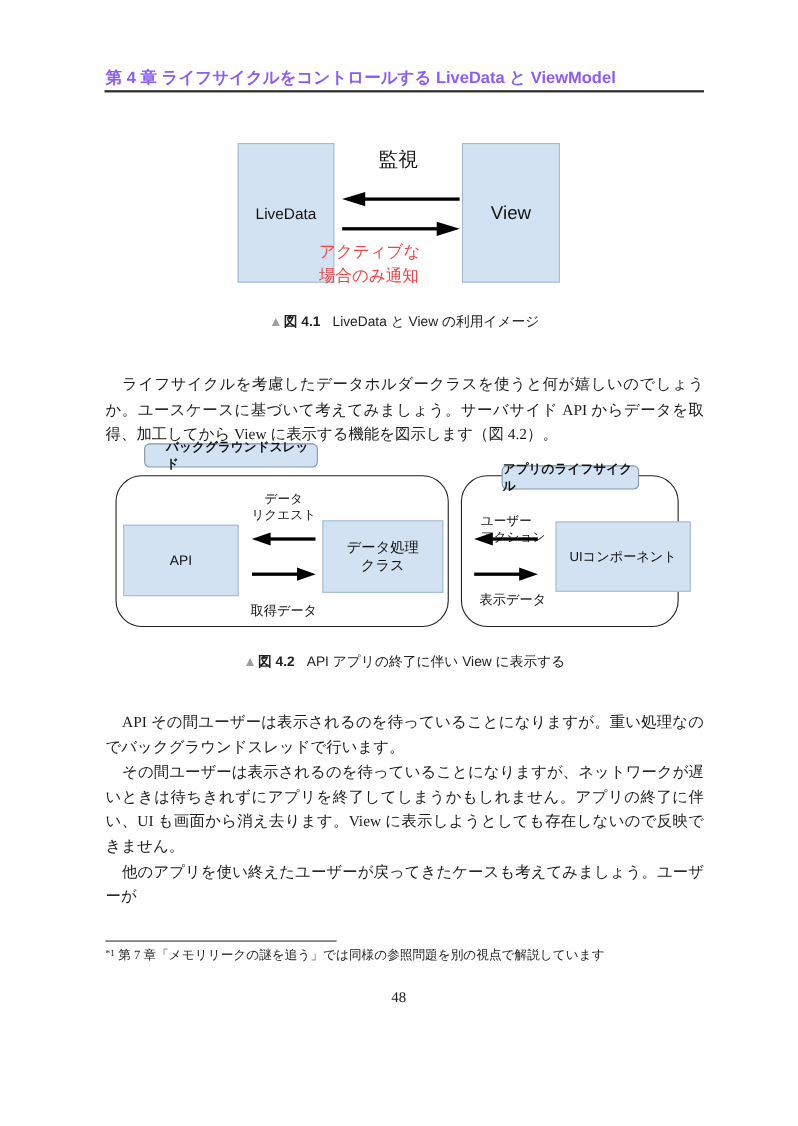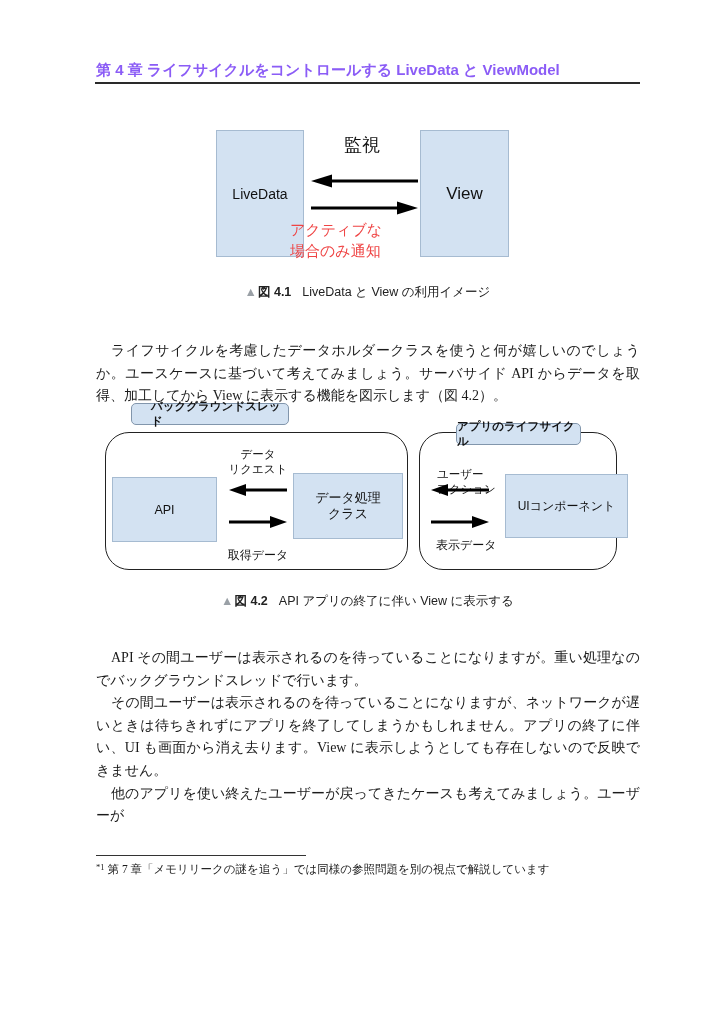--- a/index.html
+++ b/index.html
@@ -157,13 +157,14 @@
     <p>API その間ユーザーは表示されるのを待っていることになりますが。重い処理なのでバックグラウンドスレッドで行います。</p>
     <p>その間ユーザーは表示されるのを待っていることになりますが、ネットワークが遅いときは待ちきれずにアプリを終了してしまうかもしれません。アプリの終了に伴い、UI も画面から消え去ります。View に表示しようとしても存在しないので反映できません。</p>
     <p>他のアプリを使い終えたユーザーが戻ってきたケースも考えてみましょう。ユーザーが</p>
   </div>
 
   <div class="foot-rule"></div>
   <div class="footnote">
     <span class="supref">*1</span><span>第 7 章「メモリリークの謎を追う」では同様の参照問題を別の視点で解説しています</span>
   </div>
 
+  <div class="page-number">48</div>
 </div>
 
 </body></html>

